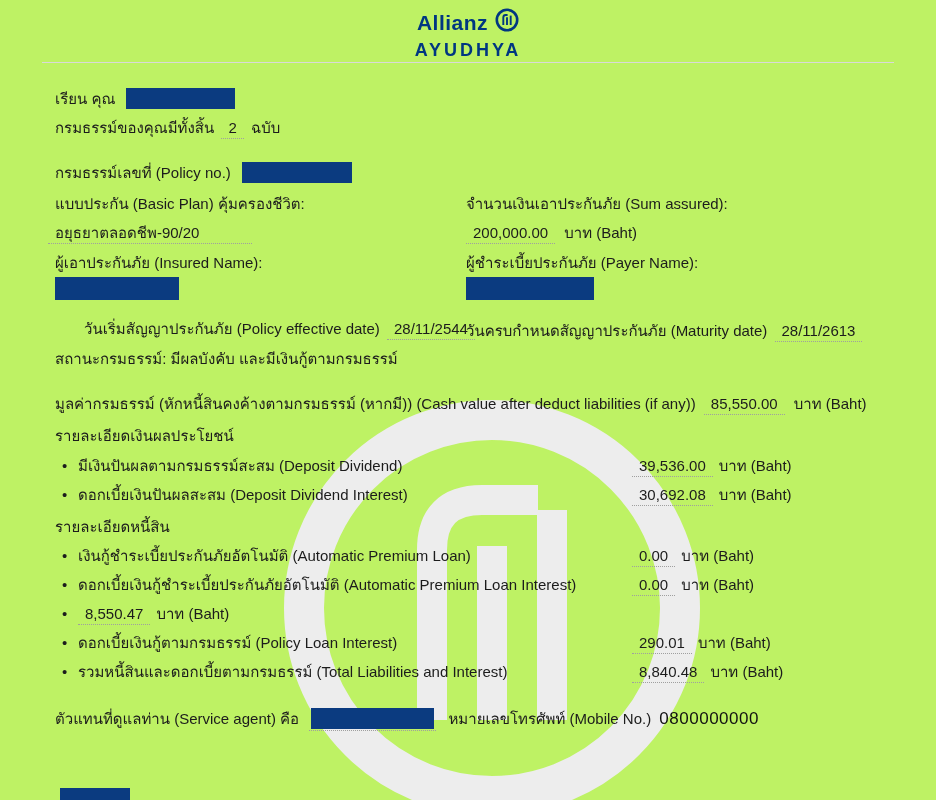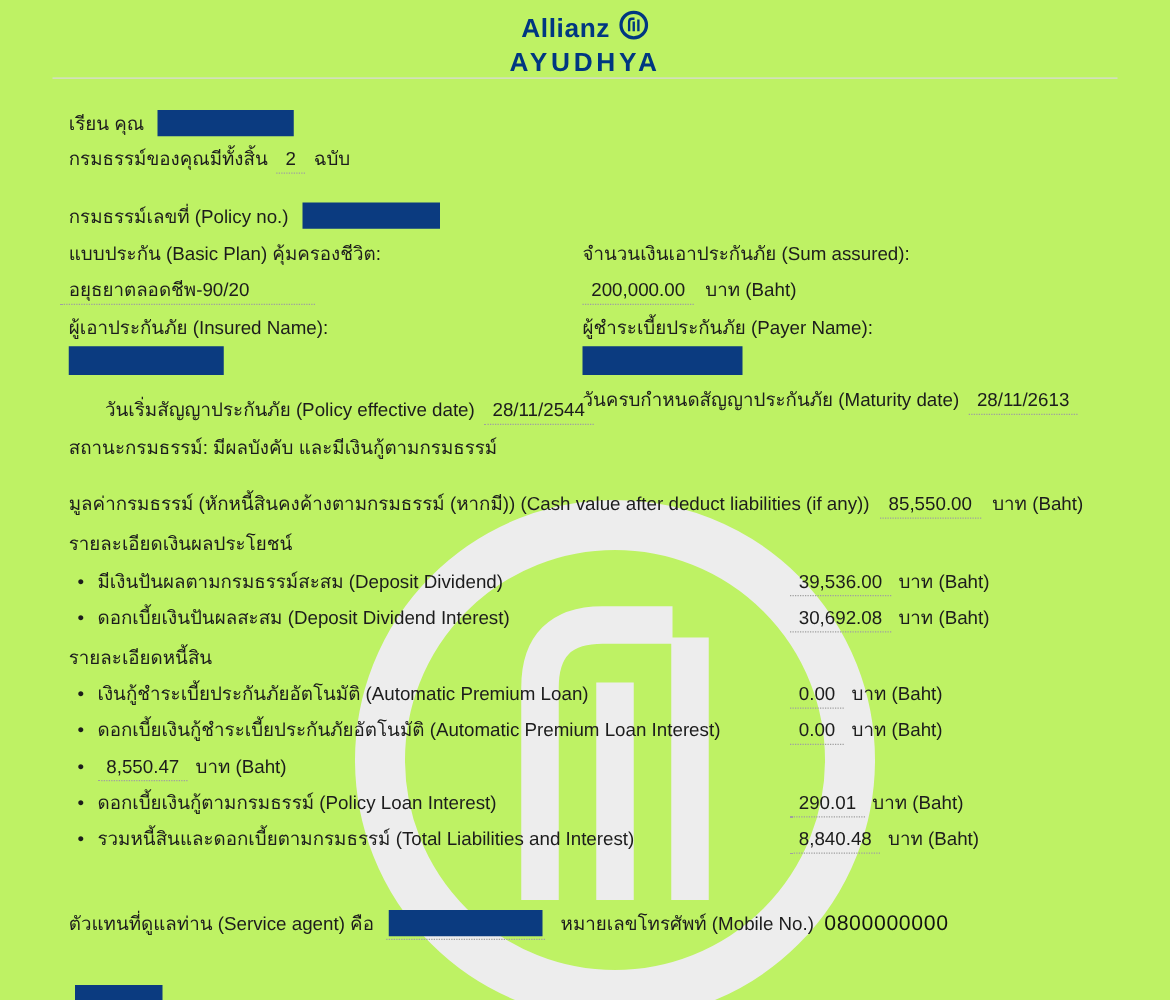--- a/index.html
+++ b/index.html
@@ -6,21 +6,21 @@
   #page {
     position:relative; width:936px; height:800px; overflow:hidden;
     background:#bef264; font-family:Liberation Sans, sans-serif;
     color:#1c1c1c; font-size:15px; line-height:21px;
   }
   .abs { position:absolute; white-space:nowrap; }
   
   #brand { top:8px; left:0; width:936px; text-align:center; line-height:22px; }
   .brand-line1 { font-weight:bold; font-size:21px; color:#003781; letter-spacing:0.5px; vertical-align:middle; }
   .brand-mark { display:inline-block; vertical-align:middle; margin-left:7px; }
-  .brand-line2 { font-weight:bold; font-size:21px; color:#003781; letter-spacing:3px; margin-top:1px; }
+  .brand-line2 { font-weight:bold; font-size:18px; color:#003781; letter-spacing:3px; margin-top:1px; }
   #divider { top:62px; left:42px; width:852px; height:1px; background:#d9d9d9; }
   
   .redact { background:#0b3b80; display:inline-block; }
   
   .uval { border-bottom:1px dotted #9f9f9f; padding:0 7px; display:inline-block; }
   
   .lbl { color:#1c1c1c; }
   .item-row { display:flex; align-items:baseline; }
   .bullet { width:16px; color:#1c1c1c; }
   .item-label { width:554px; }
@@ -83,21 +83,21 @@
 
   <div class="abs" style="top:252px; left:55px;">ผู้เอาประกันภัย (Insured Name):</div>
   <div class="abs" style="top:252px; left:466px;">ผู้ชำระเบี้ยประกันภัย (Payer Name):</div>
   <div class="abs redact" style="top:277px; left:55px; width:124px; height:23px;"></div>
   <div class="abs redact" style="top:277px; left:466px; width:128px; height:23px;"></div>
 
   <div class="abs" style="top:318px; left:55px;margin-left:29px;">
     <span>วันเริ่มสัญญาประกันภัย (Policy effective date)</span>
     <span class="uval" style="margin-left:3px;">28/11/2544</span>
   </div>
-  <div class="abs" style="top:310px; left:466px;">
+  <div class="abs" style="top:320px; left:466px;">
     <span>วันครบกำหนดสัญญาประกันภัย (Maturity date)</span>
     <span class="uval" style="margin-left:3px;">28/11/2613</span>
   </div>
 
   <div class="abs" style="top:348px; left:55px;">สถานะกรมธรรม์: มีผลบังคับ และมีเงินกู้ตามกรมธรรม์</div>
 
   <div class="abs" style="top:393px; left:55px;">
     <span>มูลค่ากรมธรรม์ (หักหนี้สินคงค้างตามกรมธรรม์ (หากมี)) (Cash value after deduct liabilities (if any))</span>
     <span class="uval" style="margin-left:4px;">85,550.00</span>
     <span style="margin-left:5px;">บาท (Baht)</span>
@@ -143,21 +143,21 @@
     <span class="uval">290.01</span>
     <span class="item-currency">บาท (Baht)</span>
   </div>
   <div class="abs item-row" style="top:661px; left:62px;">
     <span class="bullet">•</span>
     <span class="item-label">รวมหนี้สินและดอกเบี้ยตามกรมธรรม์ (Total Liabilities and Interest)</span>
     <span class="uval">8,840.48</span>
     <span class="item-currency">บาท (Baht)</span>
   </div>
 
-  <div class="abs" style="top:708px; left:55px;margin-top:20px;">
+  <div class="abs" style="top:708px; left:55px;">
     <span>ตัวแทนที่ดูแลท่าน (Service agent) คือ</span>
     <span style="border-bottom:1px dotted #9f9f9f; display:inline-block; margin-left:6px; padding:0 2px 1px 2px;"><span class="redact" style="width:123px; height:21px; vertical-align:-5px;"></span></span>
     <span style="margin-left:8px;">หมายเลขโทรศัพท์ (Mobile No.)</span>
     <span class="phone" style="margin-left:4px;">0800000000</span>
   </div>
 
   <div class="abs redact" style="top:788px; left:60px; width:70px; height:12px;"></div>
 
 </div>
 

